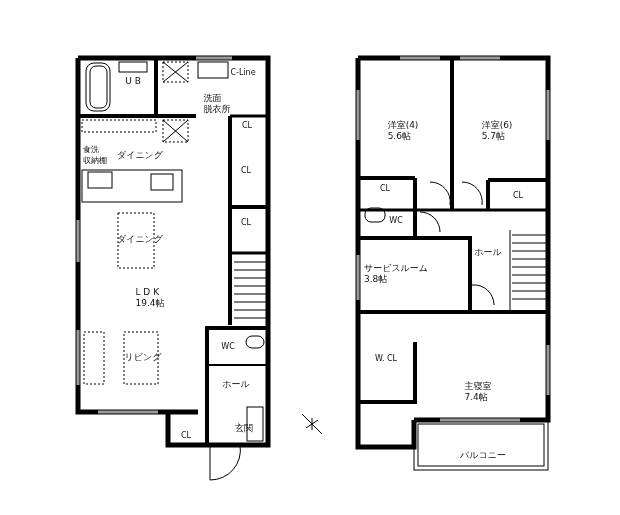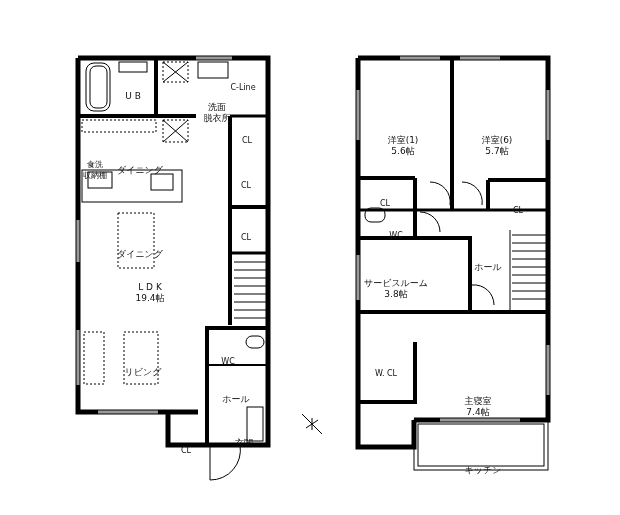--- a/index.html
+++ b/index.html
@@ -1,18 +1,18 @@
 <!DOCTYPE html>
 <html><head>
 <meta charset="utf-8">
 <style>
   html, body { margin:0; padding:0; background:#ffffff; }
   body { width:620px; height:515px; position:relative; overflow:hidden; font-family:"DejaVu Sans", sans-serif; }
   svg { position:absolute; left:0; top:0; }
-  .lbl { position:absolute; font-size:9px; color:#111; text-align:center; line-height:11px; white-space:nowrap; transform:translate(-50%,-50%);margin-top:15px; }
+  .lbl { position:absolute; font-size:9px; color:#111; text-align:left; line-height:11px; white-space:nowrap; transform:translate(-50%,-50%); }
   .small { font-size:8px; }
 </style>
 </head>
 <body>
 
 <svg width="620" height="515" viewBox="0 0 620 515">
   <g fill="none" stroke="#000">
 
     <g stroke-width="5">
 
@@ -124,37 +124,37 @@
 
     <g stroke-width="1">
       <line x1="302" y1="414" x2="322" y2="434"></line>
       <line x1="306" y1="428" x2="318" y2="420"></line>
       <line x1="312" y1="418" x2="312" y2="430"></line>
     </g>
   </g>
 </svg>
 
 <div class="lbl" style="left:133px;top:81px">U B</div>
-<div class="lbl" style="left:217px;top:98px"><span>洗面</span><br><span>脱衣所</span></div>
+<div class="lbl" style="left:217px;top:104px"><span>洗面</span><br><span>脱衣所</span></div>
 <div class="lbl small" style="left:243px;top:72px">C-Line</div>
 <div class="lbl small" style="left:247px;top:125px">CL</div>
 <div class="lbl" style="left:140px;top:155px">ダイニング</div>
 <div class="lbl small" style="left:95px;top:155px"><span>食洗</span><br><span>収納棚</span></div>
 <div class="lbl small" style="left:246px;top:170px">CL</div>
 <div class="lbl small" style="left:246px;top:222px">CL</div>
 <div class="lbl" style="left:140px;top:239px">ダイニング</div>
-<div class="lbl" style="left:150px;top:278px"><span>L D K</span><br><span>19.4帖</span></div>
+<div class="lbl" style="left:150px;top:298px"><span>L D K</span><br><span>19.4帖</span></div>
 <div class="lbl" style="left:143px;top:357px">リビング</div>
 <div class="lbl small" style="left:228px;top:346px">WC</div>
 <div class="lbl" style="left:236px;top:384px">ホール</div>
 <div class="lbl" style="left:244px;top:428px">玄関</div>
 <div class="lbl small" style="left:186px;top:435px">CL</div>
 
-<div class="lbl" style="left:403px;top:131px"><span>洋室(1)</span><br><span>5.6帖</span></div>
+<div class="lbl" style="left:403px;top:131px"><span>洋室(4)</span><br><span>5.6帖</span></div>
 <div class="lbl" style="left:497px;top:131px"><span>洋室(6)</span><br><span>5.7帖</span></div>
 <div class="lbl small" style="left:385px;top:188px">CL</div>
 <div class="lbl small" style="left:518px;top:195px">CL</div>
 <div class="lbl small" style="left:396px;top:220px">WC</div>
 <div class="lbl" style="left:488px;top:252px">ホール</div>
 <div class="lbl" style="left:396px;top:274px"><span>サービスルーム</span><br><span>3.8帖</span></div>
 <div class="lbl small" style="left:386px;top:358px">W. CL</div>
 <div class="lbl" style="left:478px;top:392px"><span>主寝室</span><br><span>7.4帖</span></div>
-<div class="lbl" style="left:483px;top:455px">キッチン</div>
+<div class="lbl" style="left:483px;top:455px">バルコニー</div>
 
 </body></html>

